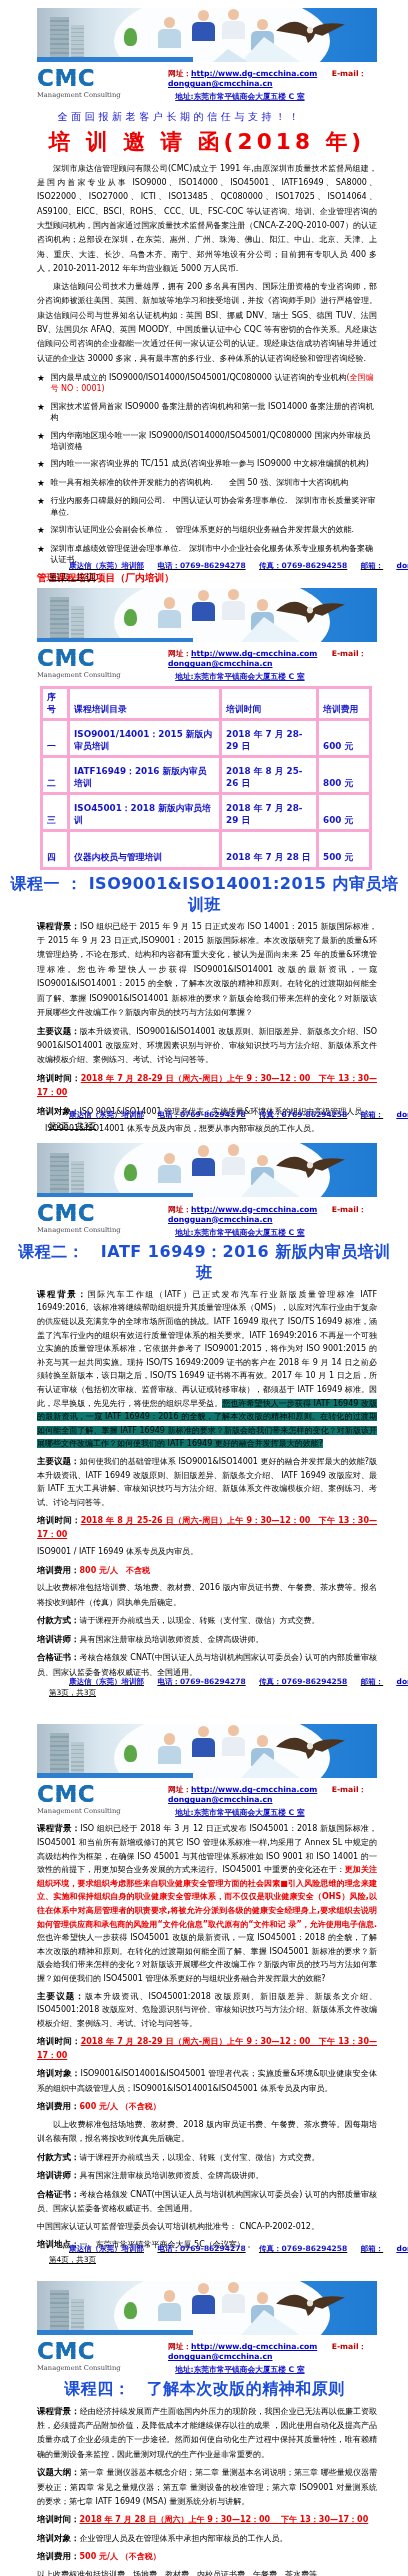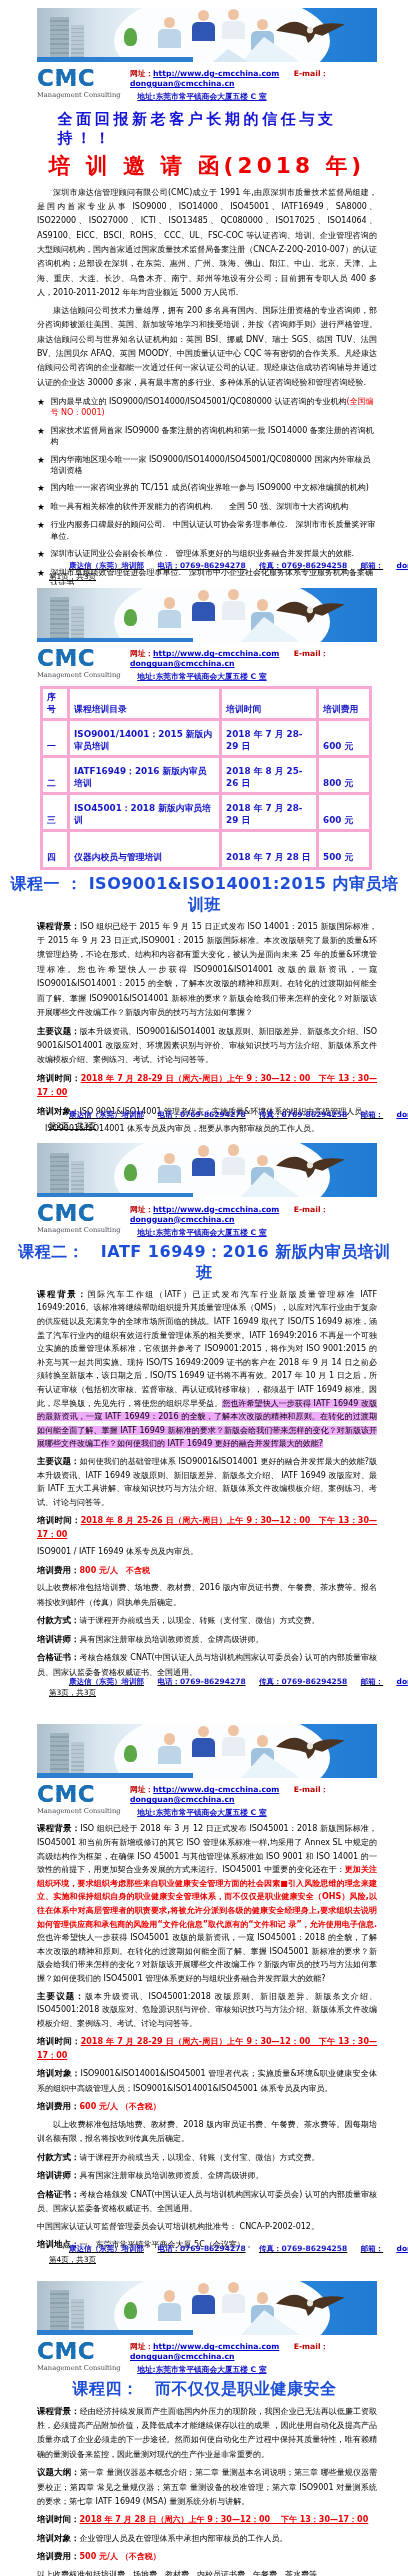--- a/index.html
+++ b/index.html
@@ -20,34 +20,34 @@
   .plant{position:absolute;left:87px;top:20.6px;width:13.4px;height:17.5px;border-radius:50% 50% 40% 40%;background:#5ca746;}
   .person{position:absolute;}
   .head{width:11.3px;height:11.3px;border-radius:50%;background:#eec3a3;margin:0 auto;}
   .torso{width:23px;height:18.5px;border-radius:5.2px 5.2px 0 0;margin-top:1px;}
   .t-blue{background:#2f55b5;}.t-lblue{background:#bcd6e8;}.t-steel{background:#9fc3de;}.t-shirt{background:#e8eef4;}
   .pp1{left:121px;top:9.3px}.pp2{left:155px;top:2.1px}.pp3{left:185px;top:1px}.pp4{left:214px;top:11.3px}
   .eagle{position:absolute;right:28px;top:5.2px;}
   .ice{position:absolute;right:77px;bottom:0;width:0;height:0;border-left:23px solid transparent;border-right:36px solid transparent;border-bottom:25px solid #e9f3fa;}
   .ice2{position:absolute;right:129px;bottom:0;width:0;height:0;border-left:15.5px solid transparent;border-right:20.6px solid transparent;border-bottom:13.4px solid #d8e9f5;}
   
-  .cmc-head{display:flex;margin:5.2px 32px 2.1px 37px;align-items:flex-start;}
+  .cmc-head{display:flex;margin:5.2px 32px 2.1px 37px;align-items:flex-start;gap:38px;}
   .cmc-logo{width:93px;flex:none;}
   .cmc-text{color:#1b6fb5;font-weight:bold;font-size:23px;line-height:1;letter-spacing:0.5px;
     background:repeating-linear-gradient(180deg,#1b6fb5 0 3.6px,#ffffff 3.6px 4.6px);-webkit-background-clip:text;background-clip:text;}
   .cmc-sub{color:#4b4b55;font-size:6.7px;margin-top:1px;font-family:"DejaVu Serif",serif;}
   .cmc-contact{flex:1;padding-top:2.1px;font-size:7.7px;}
   .cc-line1{margin-bottom:4.1px;}
   .cc-lab{color:#c00000;font-weight:bold;}
   .cc-link{color:#0000d0;text-decoration:underline;font-weight:bold;}
   .cc-addr{color:#1414c8;text-decoration:underline;font-weight:bold;margin-left:7.2px;}
   .gap28{display:inline-block;width:14.4px;}
   
   .content{margin:0 32px 0 37px;}
-  .slogan{color:#1515d6;font-weight:bold;font-size:15px;letter-spacing:3.6px;margin:8.2px 0 2.1px 20.6px;}
+  .slogan{color:#1515d6;font-weight:normal;font-size:10px;letter-spacing:3.6px;margin:8.2px 0 2.1px 20.6px;}
   .big-title{color:#ee0000;font-weight:bold;font-size:21.6px;text-align:center;letter-spacing:4.1px;margin:3.1px 0 5.2px 0;}
   .para{font-size:8px;line-height:1.8;text-align:justify;margin:3.1px 0;}
   .ind{text-indent:2em;}
   .star-list{margin:4.1px 0 0 0;}
   .star-item{display:flex;font-size:8px;line-height:1.45;margin:5.7px 0;}
   .star-glyph{flex:none;width:13.4px;font-size:8.8px;}
   .redb{color:#ee0000;font-weight:bold;}
   .redtx{color:#ee0000;}
   .mgmt-title{color:#ee0000;font-weight:bold;font-size:9.8px;text-align:left;margin:6.2px 0 4.1px 0;}
   
@@ -58,21 +58,21 @@
   .ft-page{margin-left:37px;font-size:7.5px;color:#000;}
   
   .ctable{border-collapse:collapse;margin:3.1px 0 0 40px;color:#1414c8;font-weight:bold;font-size:8.8px;}
   .ctable td{border:3px solid #f9a8d4;padding:2.1px 4.1px;vertical-align:bottom;}
   .ctable .hrow td{height:25px;}
   .ctable .drow td{height:30px;}
   
   .course-title{color:#1d4ed8;font-weight:bold;font-size:16px;text-align:center;margin:4.1px 10.3px 3.1px 10.3px;letter-spacing:0.5px;}
   .lbl{font-weight:bold;font-size:8.5px;}
   .red-ul{color:#ee0000;font-weight:bold;text-decoration:underline;}
-  .hl{background:#f0abfc;}
+  .hl{background:#0f766e;}
 </style>
 </head>
 <body>
 
 <div class="wm" style="top:319px">非会员水印</div>
 <div class="wm" style="top:979px">非会员水印</div>
 <div class="wm" style="top:1607px">非会员水印</div>
 <div class="wm" style="top:2241px">非会员水印</div>
 
 <div class="page pg1 z">
@@ -434,21 +434,21 @@
   <div class="cmc-head">
     <div class="cmc-logo">
         <div class="cmc-text">CMC</div>
         <div class="cmc-sub">Management Consulting</div>
       </div>
     <div class="cmc-contact">
       <div class="cc-line1"><span class="cc-lab">网址：</span><a class="cc-link">http://www.dg-cmcchina.com</a><span class="gap28"></span><span class="cc-lab">E-mail：</span><a class="cc-link">dongguan@cmcchina.cn</a></div>
       <div><span class="cc-addr">地址:东莞市常平镇商会大厦五楼 C 室</span></div>
     </div>
   </div>
-  <div class="course-title">课程四：　而不仅仅是职业健康安全</div>
+  <div class="course-title">课程四：　了解本次改版的精神和原则</div>
   <div class="content" style="font-size:7.7px">
     <p class="para"><span class="lbl">课程背景：</span><span>经由经济持续发展而产生面临国内外压力的现阶段，我国企业已无法再以低廉工资取胜，必须提高产品附加价值，及降低成本才能继续保存以往的成果 ，因此使用自动化及提高产品质量亦成了企业必须走的下一步途径。然而如何使自动化生产过程中保持其质量特性，唯有赖精确的量测设备来监控，因此量测对现代的生产作业是非常重要的。</span></p>
     <p class="para"><span class="lbl">议题大纲：</span><span>第一章 量测仪器基本概念介绍；第二章 量测基本名词说明；第三章 哪些量规仪器需要校正；第四章 常见之量规仪器；第五章 量测设备的校准管理；第六章 ISO9001 对量测系统的要求；第七章 IATF 16949 (MSA) 量测系统分析与讲解。</span></p>
     <p class="para"><span class="lbl">培训时间：</span><span class="red-ul">2018 年 7 月 28 日（周六）上午 9：30—12：00　 下午 13：30—17：00</span></p>
     <p class="para"><span class="lbl">培训对象：</span><span>企业管理人员及在管理体系中承担内部审核员的工作人员。</span></p>
     <p class="para"><span class="lbl">培训费用：</span><span class="redb">500 元/人 （不含税）</span></p>
     <p class="para">以上收费标准包括培训费、场地费、教材费、内校员证书费、午餐费、茶水费等。</p>
 
   </div>
 

